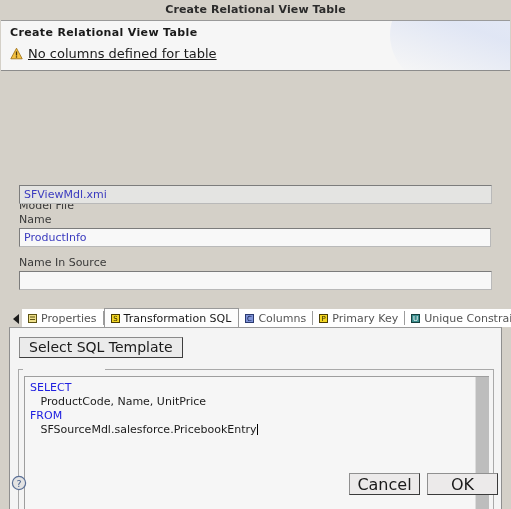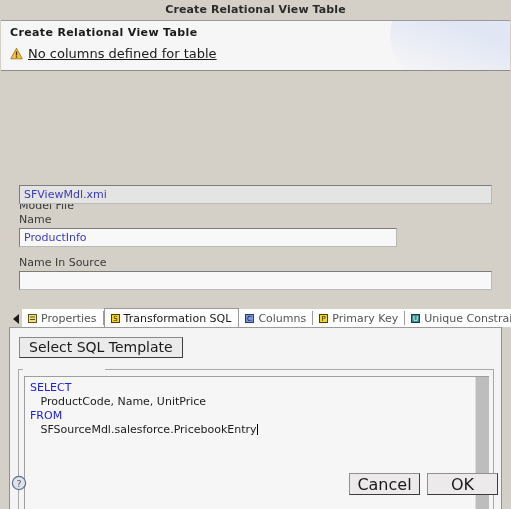--- a/index.html
+++ b/index.html
@@ -356,21 +356,21 @@
       <span id="header-msg">No columns defined for table</span>
     </div>
   </div>
 
   <div id="body">
 
     <div class="field-label" style="left:19px; top:99px;margin-top:29px;">Model File</div>
     <input class="text-input readonly" style="left: 19px; top: 114px; width: 473px;" readonly="" value="SFViewMdl.xmi">
 
     <div class="field-label" style="left:19px; top:142px;">Name</div>
-    <input class="text-input editable" style="left: 19px; top: 157px; width: 378px;" value="ProductInfo">
+    <input class="text-input editable" style="left: 19px; top: 157px; width: 472px;" value="ProductInfo">
 
     <div class="field-label" style="left:19px; top:185px;">Name In Source</div>
     <input class="text-input editable" style="left: 19px; top: 200px; width: 473px;" value="">
 
     <div id="tabfolder">
       <div id="tabstrip">
 
         <div class="tab-arrow">
           <span class="arrow-glyph arrow-left"></span>
         </div>

